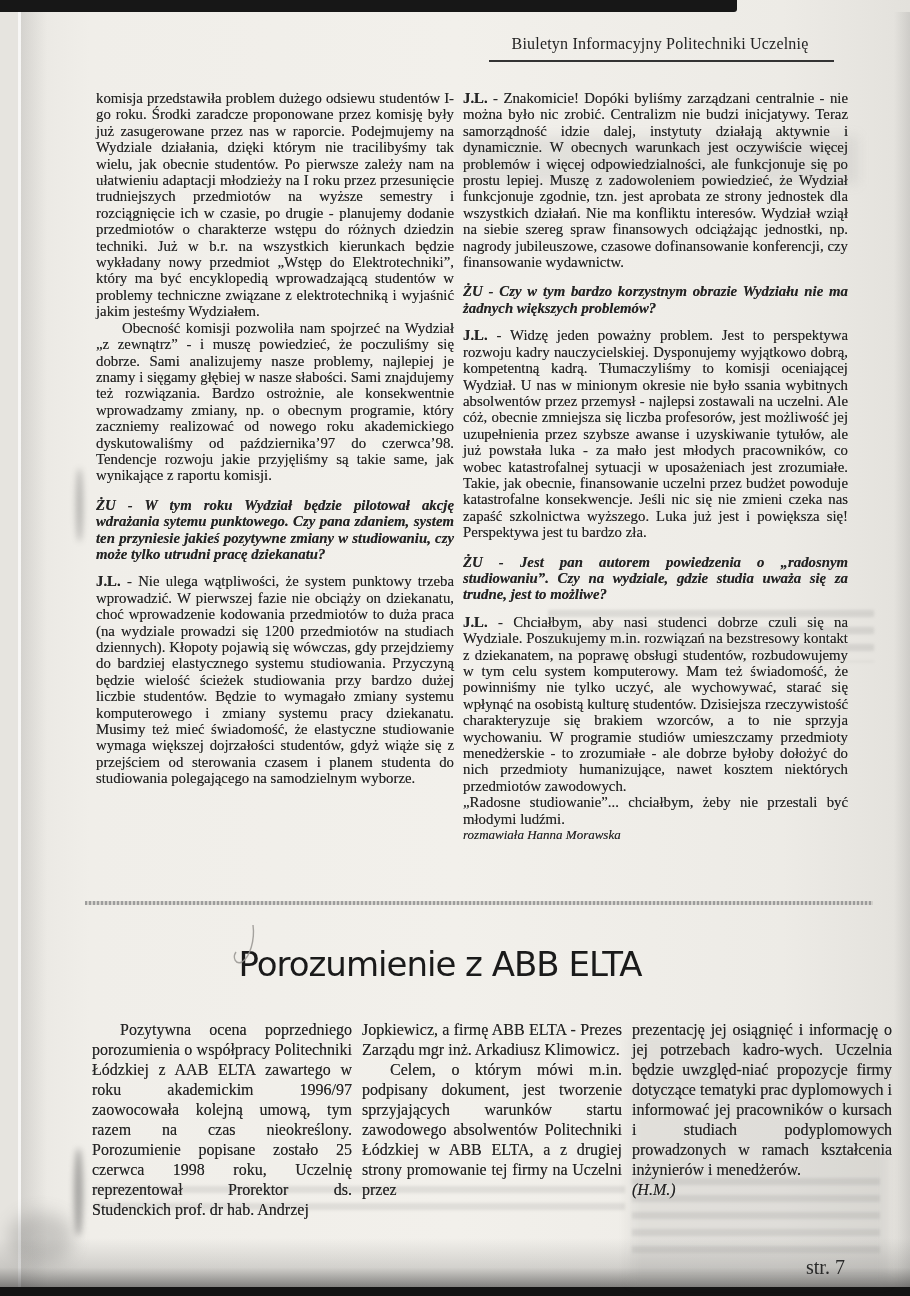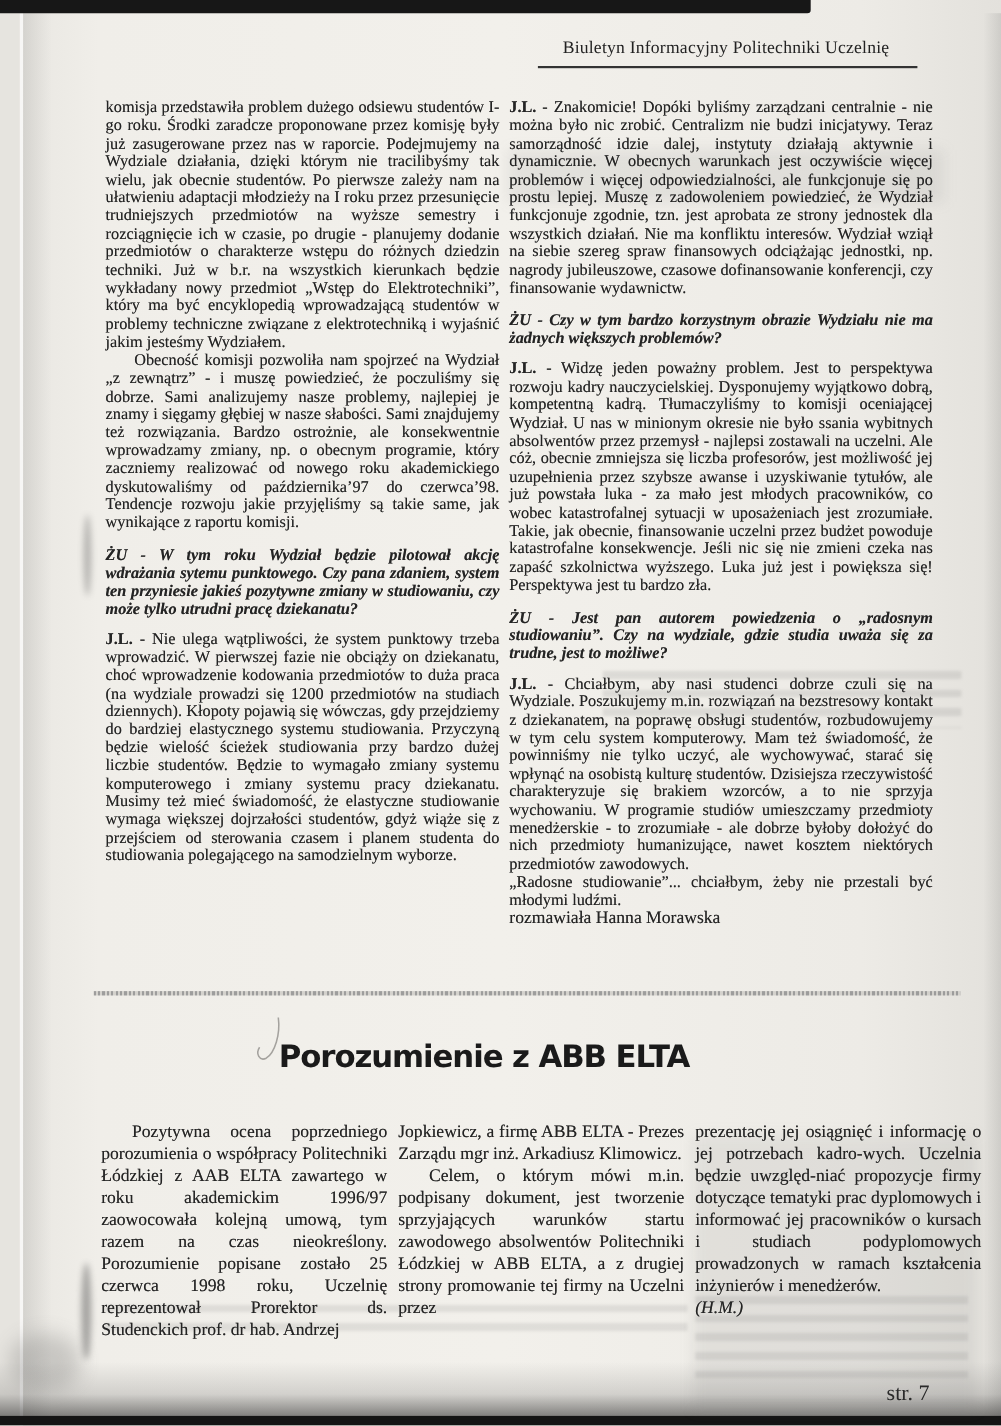--- a/index.html
+++ b/index.html
@@ -47,25 +47,25 @@
   .header-rule{position:absolute;left:489px;top:60px;width:345px;height:2px;background:#333;z-index:2;}
   
   .col{position:absolute;top:90px;z-index:2;font-size:14.8px;line-height:16.4px;color:#242424;text-shadow:0 0 .3px rgba(40,40,40,.6);}
   .col-left{left:96px;width:358px;}
   .col-right{left:463px;width:385px;}
   .col p{margin:0;text-align:justify;}
   .col p.indent{text-indent:26px;}
   .col p.q{font-weight:bold;font-style:italic;margin:13px 0 11px;}
   .col p.q .prefix{font-style:italic;}
   .col p.a .prefix{font-weight:bold;}
-  .signature{margin-top:18px;text-align:right;font-size:16px;}
+  .signature{margin-top:18px;text-align:right;font-style:italic;font-size:13px;}
   
   .article-title{
     position:absolute;left:110px;top:944px;width:660px;z-index:2;text-align:center;
-    font-family:"DejaVu Sans", sans-serif;font-weight:700;font-size:28px;letter-spacing:-1px;color:#1a1a1a;
+    font-family:"DejaVu Sans", sans-serif;font-weight:400;font-size:34px;letter-spacing:-1px;color:#1a1a1a;
   }
   .article-cols{position:absolute;left:92px;top:1020px;width:800px;z-index:2;display:flex;gap:10px;
     font-size:16px;line-height:20px;color:#242424;text-shadow:0 0 .3px rgba(40,40,40,.6);}
   .article-col{width:260px;}
   .article-col p{margin:0;text-align:justify;}
   .article-col p.indent{text-indent:28px;}
   .hm-signature{margin-top:12px;text-align:right;font-style:italic;padding-right:28px;}
   
   .page-number{position:absolute;left:806px;top:1256px;z-index:2;font-size:20px;color:#2a2a2a;}
 </style>

